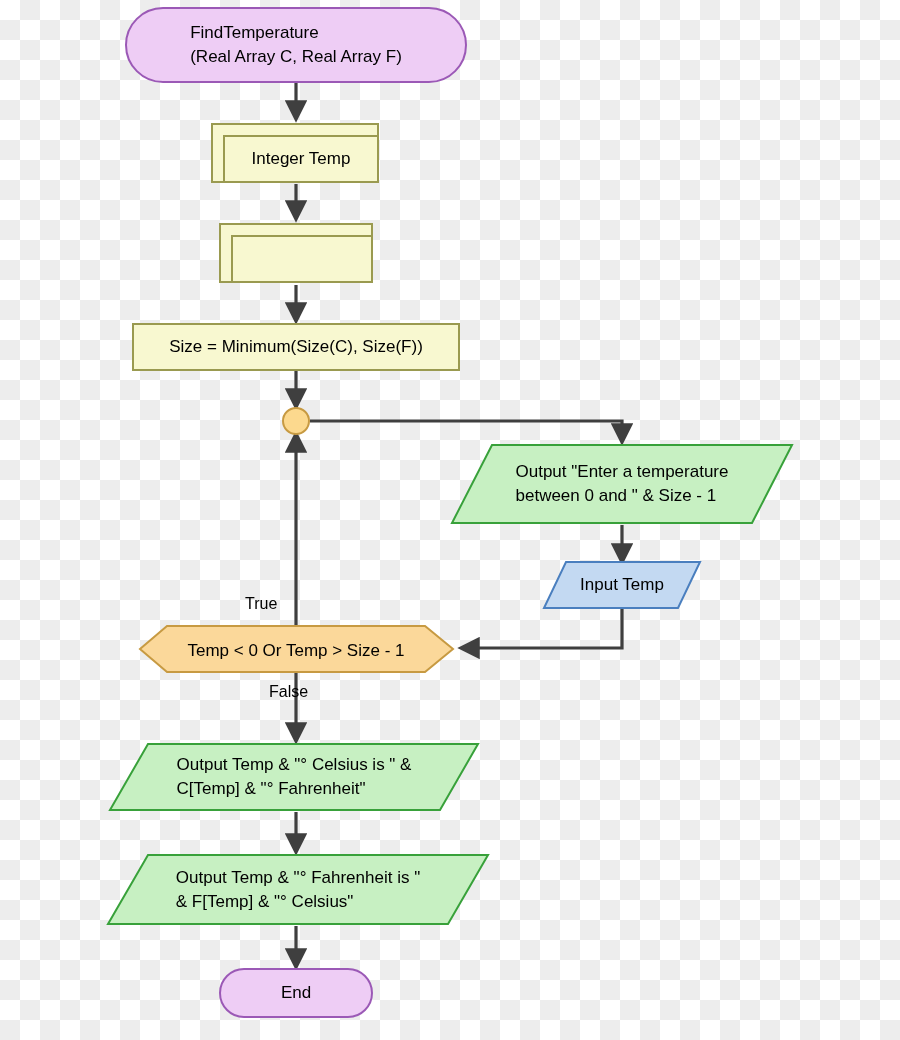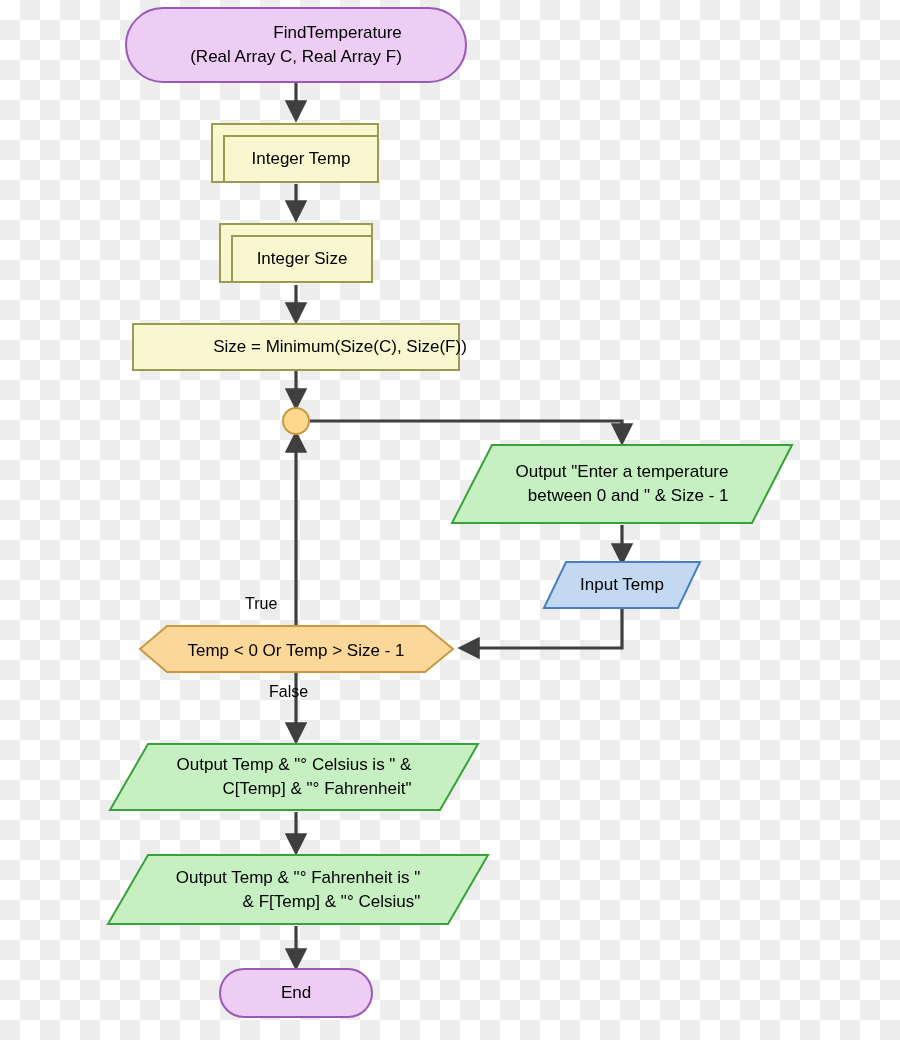--- a/index.html
+++ b/index.html
@@ -30,21 +30,21 @@
     top: 0;
     width: 900px;
     height: 1040px;
   }
 
   .node-label {
     position: absolute;
     display: flex;
     align-items: center;
     justify-content: center;
-    text-align: right;
+    text-align: left;
     color: #000000;
     font-size: 17px;
     line-height: 24px;
     white-space: pre-line;
     pointer-events: none;
   }
 
   .edge-label {
     position: absolute;
     color: #000000;
@@ -106,23 +106,22 @@
     <polygon points="148,855 488,855 448,924 108,924" fill="#c7f0c2" stroke="#38a13a" stroke-width="2"></polygon>
 
     <rect x="220" y="969" width="152" height="48" rx="24" ry="24" fill="#eecdf5" stroke="#9b59b6" stroke-width="2"></rect>
   </svg>
 
   <div class="node-label" style="left:126px; top:8px; width:340px; height:74px;">FindTemperature
 (Real Array C, Real Array F)</div>
 
   <div class="node-label" style="left:224px; top:136px; width:154px; height:46px;border-radius:11px;">Integer Temp</div>
 
-  <div class="node-label" style="left:232px; top:236px; width:140px; height:46px;">Integer Size</div>
 
-  <div class="node-label" style="left:133px; top:324px; width:326px; height:46px;padding-left:44px;">Size = Minimum(Size(C), Size(F))</div>
+  <div class="node-label" style="left:133px; top:324px; width:326px; height:46px;">Size = Minimum(Size(C), Size(F))</div>
 
   <div class="node-label" style="left:462px; top:445px; width:320px; height:78px;">Output "Enter a temperature
 between 0 and " &amp; Size - 1</div>
 
   <div class="node-label" style="left:548px; top:562px; width:148px; height:46px;">Input Temp</div>
 
   <div class="node-label" style="left:160px; top:626px; width:272px; height:50px;">Temp &lt; 0 Or Temp &gt; Size - 1</div>
 
   <div class="node-label" style="left:120px; top:744px; width:348px; height:66px;">Output Temp &amp; "° Celsius is " &amp;
 C[Temp] &amp; "° Fahrenheit"</div>

